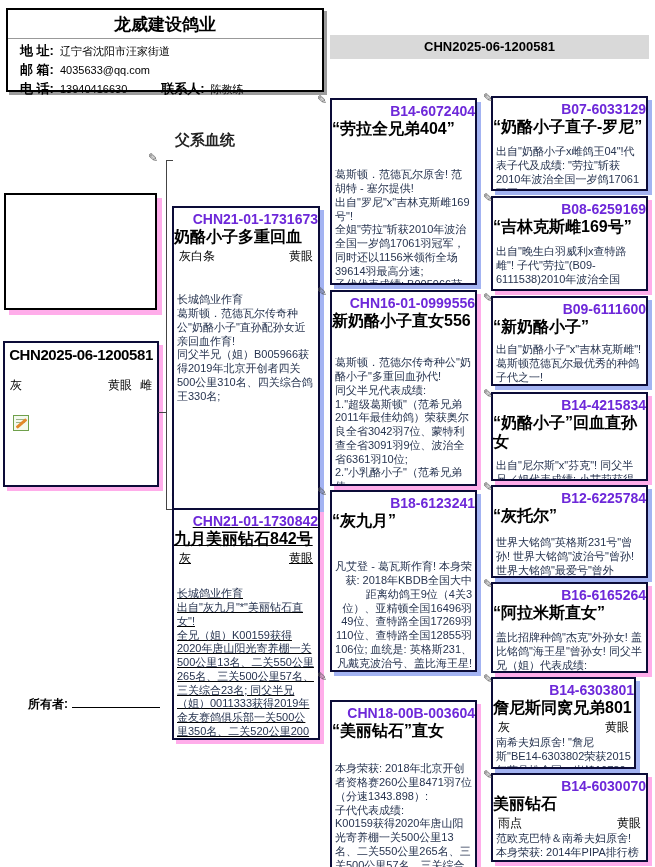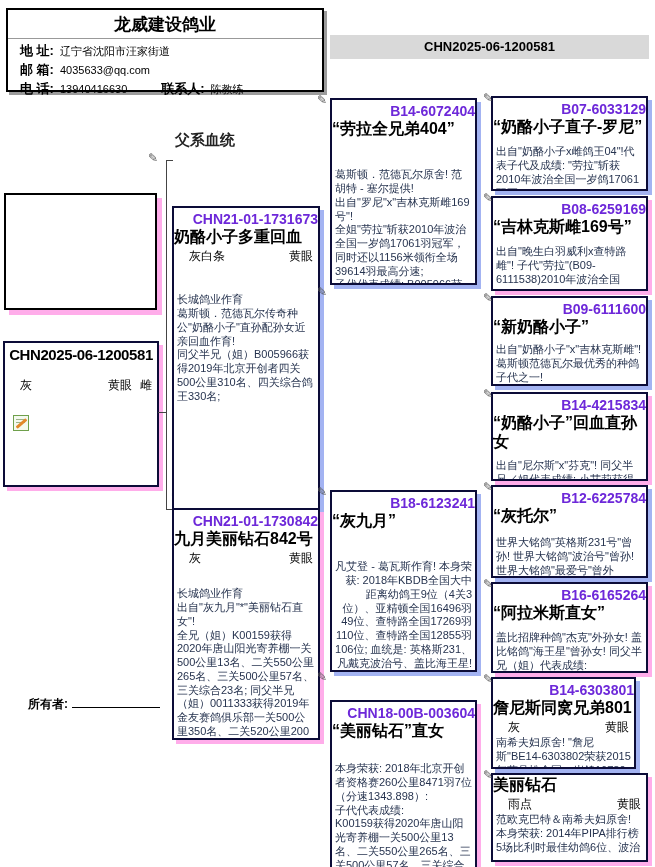--- a/index.html
+++ b/index.html
@@ -23,21 +23,21 @@
   .photo-box { position:absolute; left:4px; top:193px; width:153px; height:117px; box-sizing:border-box;
                border:2px solid #000; background:#fff; box-shadow:5px 5px 0 #ffadea; }
 
   
   .box { position:absolute; box-sizing:border-box; background:#fff; border:2px solid #0c0c38; overflow:hidden; }
   .box.blue { box-shadow:4px 4px 0 #a3b3f2; }
   .box.pink { box-shadow:4px 4px 0 #ffadea; }
   .ring  { font-size:14px; font-weight:bold; text-align:right; line-height:1.15; padding-top:3px; color:#6d28d9; }
   .bird-ring { font-size:15px; font-weight:bold; text-align:center; letter-spacing:-0.4px; padding-top:3px; }
   .pname { font-size:16px; font-weight:bold; text-align:left; color:#000; line-height:1.2; }
-  .ce    { display:flex; justify-content:space-between; font-size:12px; padding:2px 5px 0 15px; color:#000; }
+  .ce    { display:flex; justify-content:space-between; font-size:12px; padding:2px 5px 0 5px; color:#000; }
   .ce .right { display:flex; gap:8px; }
   .body  { font-size:11px; line-height:1.25; padding:0 3px; color:#26334f; white-space:pre-line; }
 
   .blood-label { position:absolute; font-size:15px; font-weight:bold; color:#222; }
 
   .pencil { position:absolute; font-size:12px; color:#555; line-height:1; cursor:pointer; }
 
   .owner { position:absolute; left:28px; top:695px; font-size:12px; font-weight:bold; }
   .owner-line { display:inline-block; width:88px; border-bottom:1px solid #000; height:12px; margin-left:4px; }
 
@@ -99,41 +99,49 @@
     <div class="pname">奶酪小子多重回血</div>
     <div class="ce">
       <span>灰白条</span>
       <span>黄眼</span>
     </div>
     <div class="body" style="margin-top:28px;">长城鸽业作育
 葛斯顿．范德瓦尔传奇种公"奶酪小子"直孙配孙女近亲回血作育!
 同父半兄（姐）B005966获得2019年北京开创者四关500公里310名、四关综合鸽王330名;</div>
   </div>
 
-  <div class="box pink" style="left:172px;top:508px;width:148px;height:232px;">
+  <div class="box pink" style="left:172px;top:508px;width:148px;height:232px;text-decoration:underline;">
     <div class="ring">CHN21-01-1730842</div>
     <div class="pname">九月美丽钻石842号</div>
     <div class="ce">
       <span>灰</span>
       <span>黄眼</span>
     </div>
     <div class="body" style="margin-top:20px;">长城鸽业作育
 出自"灰九月"*"美丽钻石直女"!
 全兄（姐）K00159获得2020年唐山阳光寄养棚一关500公里13名、二关550公里265名、三关500公里57名、三关综合23名; 同父半兄（姐）0011333获得2019年金友赛鸽俱乐部一关500公里350名、二关520公里200名、三关550公里298名、四关500公里712名、四关综合鸽王150名;</div>
   </div>
 
   <div class="box blue" style="left:330px;top:98px;width:147px;height:187px;">
     <div class="ring">B14-6072404</div>
     <div class="pname">“劳拉全兄弟404”</div>
     <div class="body" style="margin-top:30px;">葛斯顿．范德瓦尔原舍! 范胡特 - 塞尔提供!
 出自"罗尼"x"吉林克斯雌169号"!
 全姐"劳拉"斩获2010年波治全国一岁鸽17061羽冠军，同时还以1156米领衔全场39614羽最高分速;
 子代代表成绩: B005966获得</div>
   </div>
 
+  <div class="box pink" style="left:330px;top:290px;width:147px;height:196px;">
+    <div class="ring">CHN16-01-0999556</div>
+    <div class="pname">新奶酪小子直女556</div>
+    <div class="body" style="margin-top:26px;">葛斯顿．范德尔传奇种公"奶酪小子"多重回血孙代!
+同父半兄代表成绩:
+1."超级葛斯顿"（范希兄弟2011年最佳幼鸽）荣获奥尔良全省3042羽7位、蒙特利查全省3091羽9位、波治全省6361羽10位;
+2."小乳酪小子"（范希兄弟使</div>
+  </div>
 
   <div class="box blue" style="left:330px;top:490px;width:147px;height:182px;">
     <div class="ring">B18-6123241</div>
     <div class="pname">“灰九月”</div>
     <div class="body" style="margin-top:30px;text-align:right;">凡艾登 - 葛瓦斯作育! 本身荣获: 2018年KBDB全国大中距离幼鸽王9位（4关3位）、亚精顿全国16496羽49位、查特路全国17269羽110位、查特路全国12855羽106位; 血统是: 英格斯231、凡戴克波治号、盖比海王星! 子代代表成绩:
 0011333获得2019年金友赛鸽</div>
   </div>
 
   <div class="box pink" style="left:330px;top:700px;width:147px;height:186px;">
     <div class="ring">CHN18-00B-003604</div>
@@ -184,20 +192,21 @@
     <div class="ring">B14-6303801</div>
     <div class="pname">詹尼斯同窝兄弟801</div>
     <div class="ce">
       <span>灰</span>
       <span>黄眼</span>
     </div>
     <div class="body">南希夫妇原舍! "詹尼斯"BE14-6303802荣获2015年蒙吕松全国一岁鸽16780羽冠</div>
   </div>
 
   <div class="box pink" style="left:491px;top:773px;width:157px;height:89px;">
+    <div class="ring">B14-6030070</div>
     <div class="pname">美丽钻石</div>
     <div class="ce">
       <span>雨点</span>
       <span>黄眼</span>
     </div>
     <div class="body">范欧克巴特＆南希夫妇原舍!
 本身荣获: 2014年PIPA排行榜5场比利时最佳幼鸽6位、波治</div>
   </div>
 
   <span class="pencil" style="left:148px;top:152px;">✎</span>

